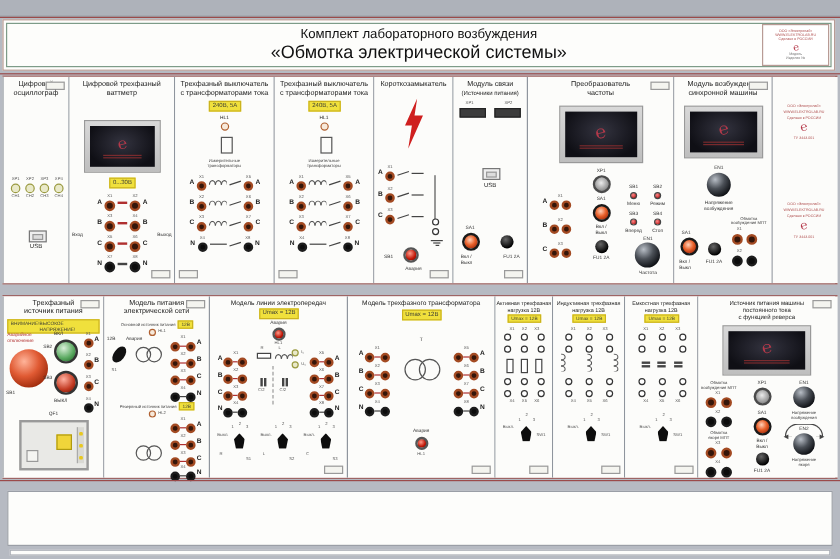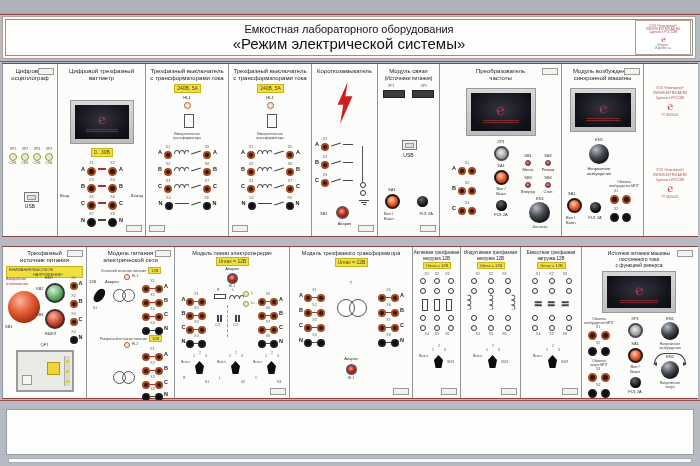--- a/index.html
+++ b/index.html
@@ -78,22 +78,22 @@
   .oc{width:6px;height:6px;border-radius:50%;border:1.5px solid #333;background:#fff;box-sizing:border-box;}
 </style>
 </head>
 <body>
 
 <div class="abs" style="left:0;top:0;width:700px;height:13px;background:#aeb2ba;border-bottom:1px solid #989ca4;"></div>
 <div class="redline" style="top:14px;"></div>
 
 <div class="hdr">
   <div class="hdr-in">
-    <div class="t1">Емкостная лабораторного оборудования</div>
-    <div class="t2">«Режим электрической системы»</div>
+    <div class="t1">Комплект лабораторного возбуждения</div>
+    <div class="t2">«Обмотка электрической системы»</div>
   </div>
   <div class="bbox">
     <div class="rtx">ООО «Электролаб»</div>
     <div class="rtx">WWW.ELEKTROLAB.RU</div>
     <div class="rtx">Сделано в РОССИИ</div>
     <div class="logoE" style="font-size:8px;">℮</div>
     <div class="gtx">Модель</div>
     <div class="gtx">Изделие №</div>
   </div>
 </div>

